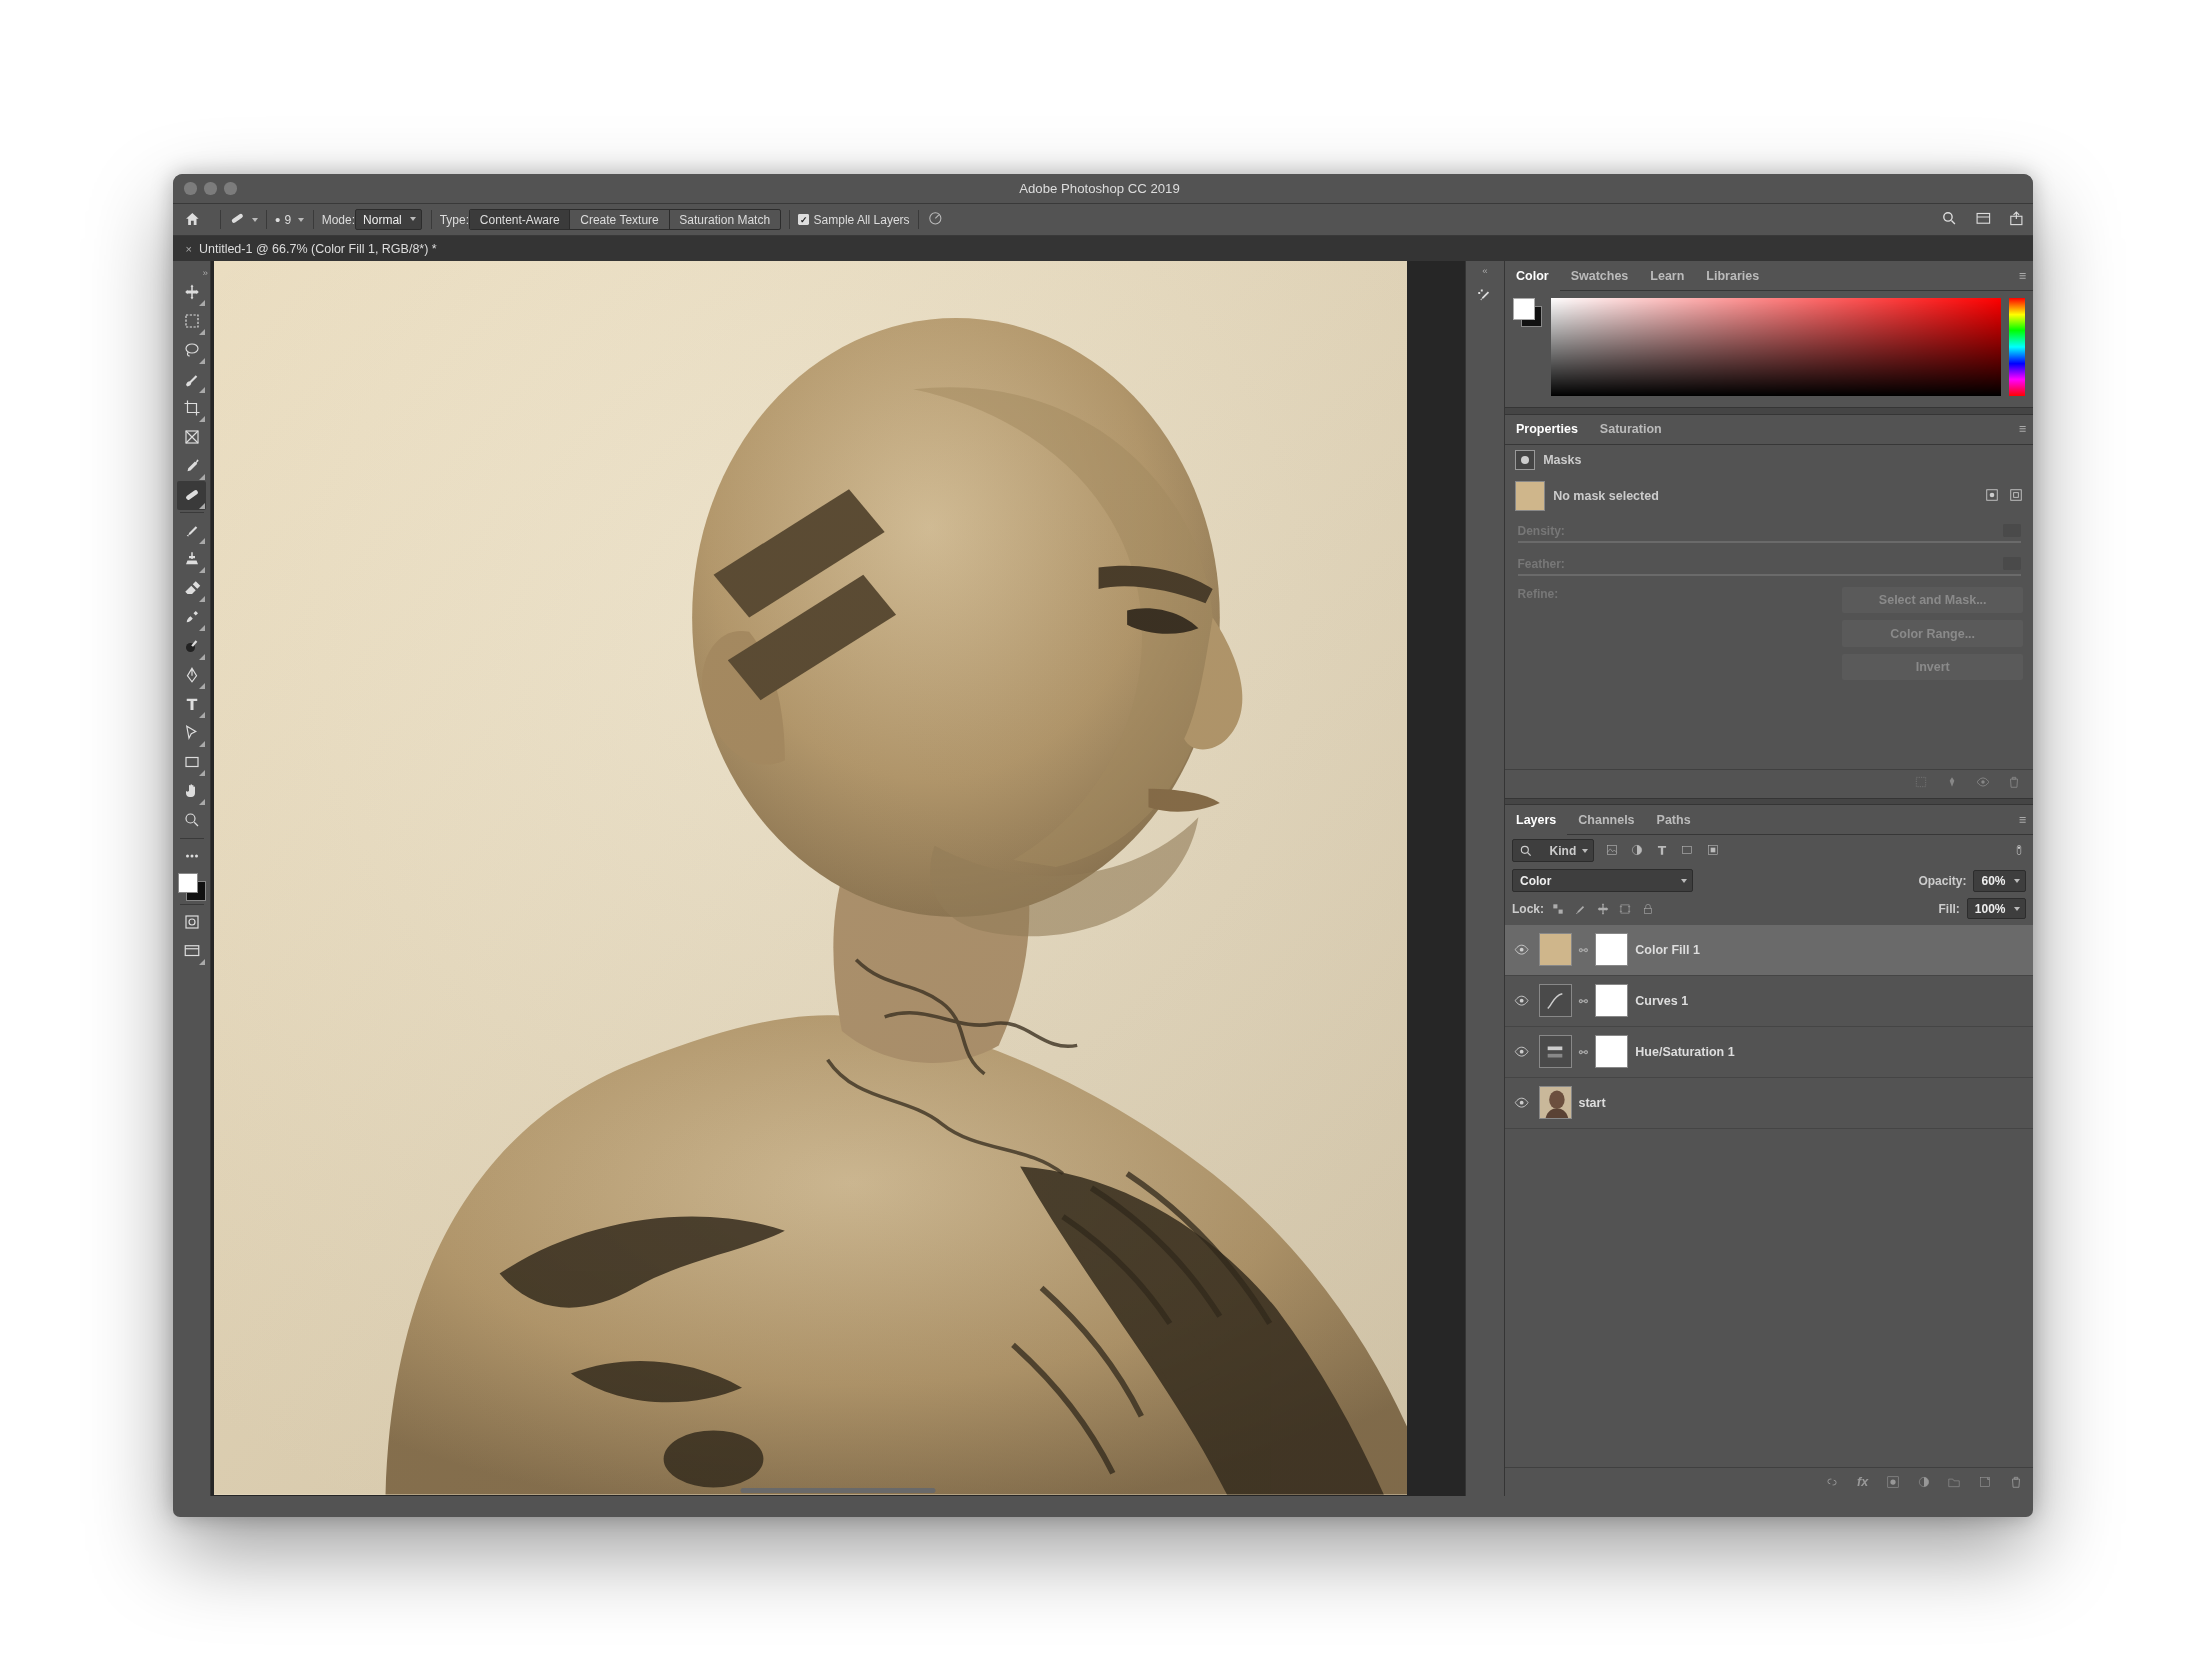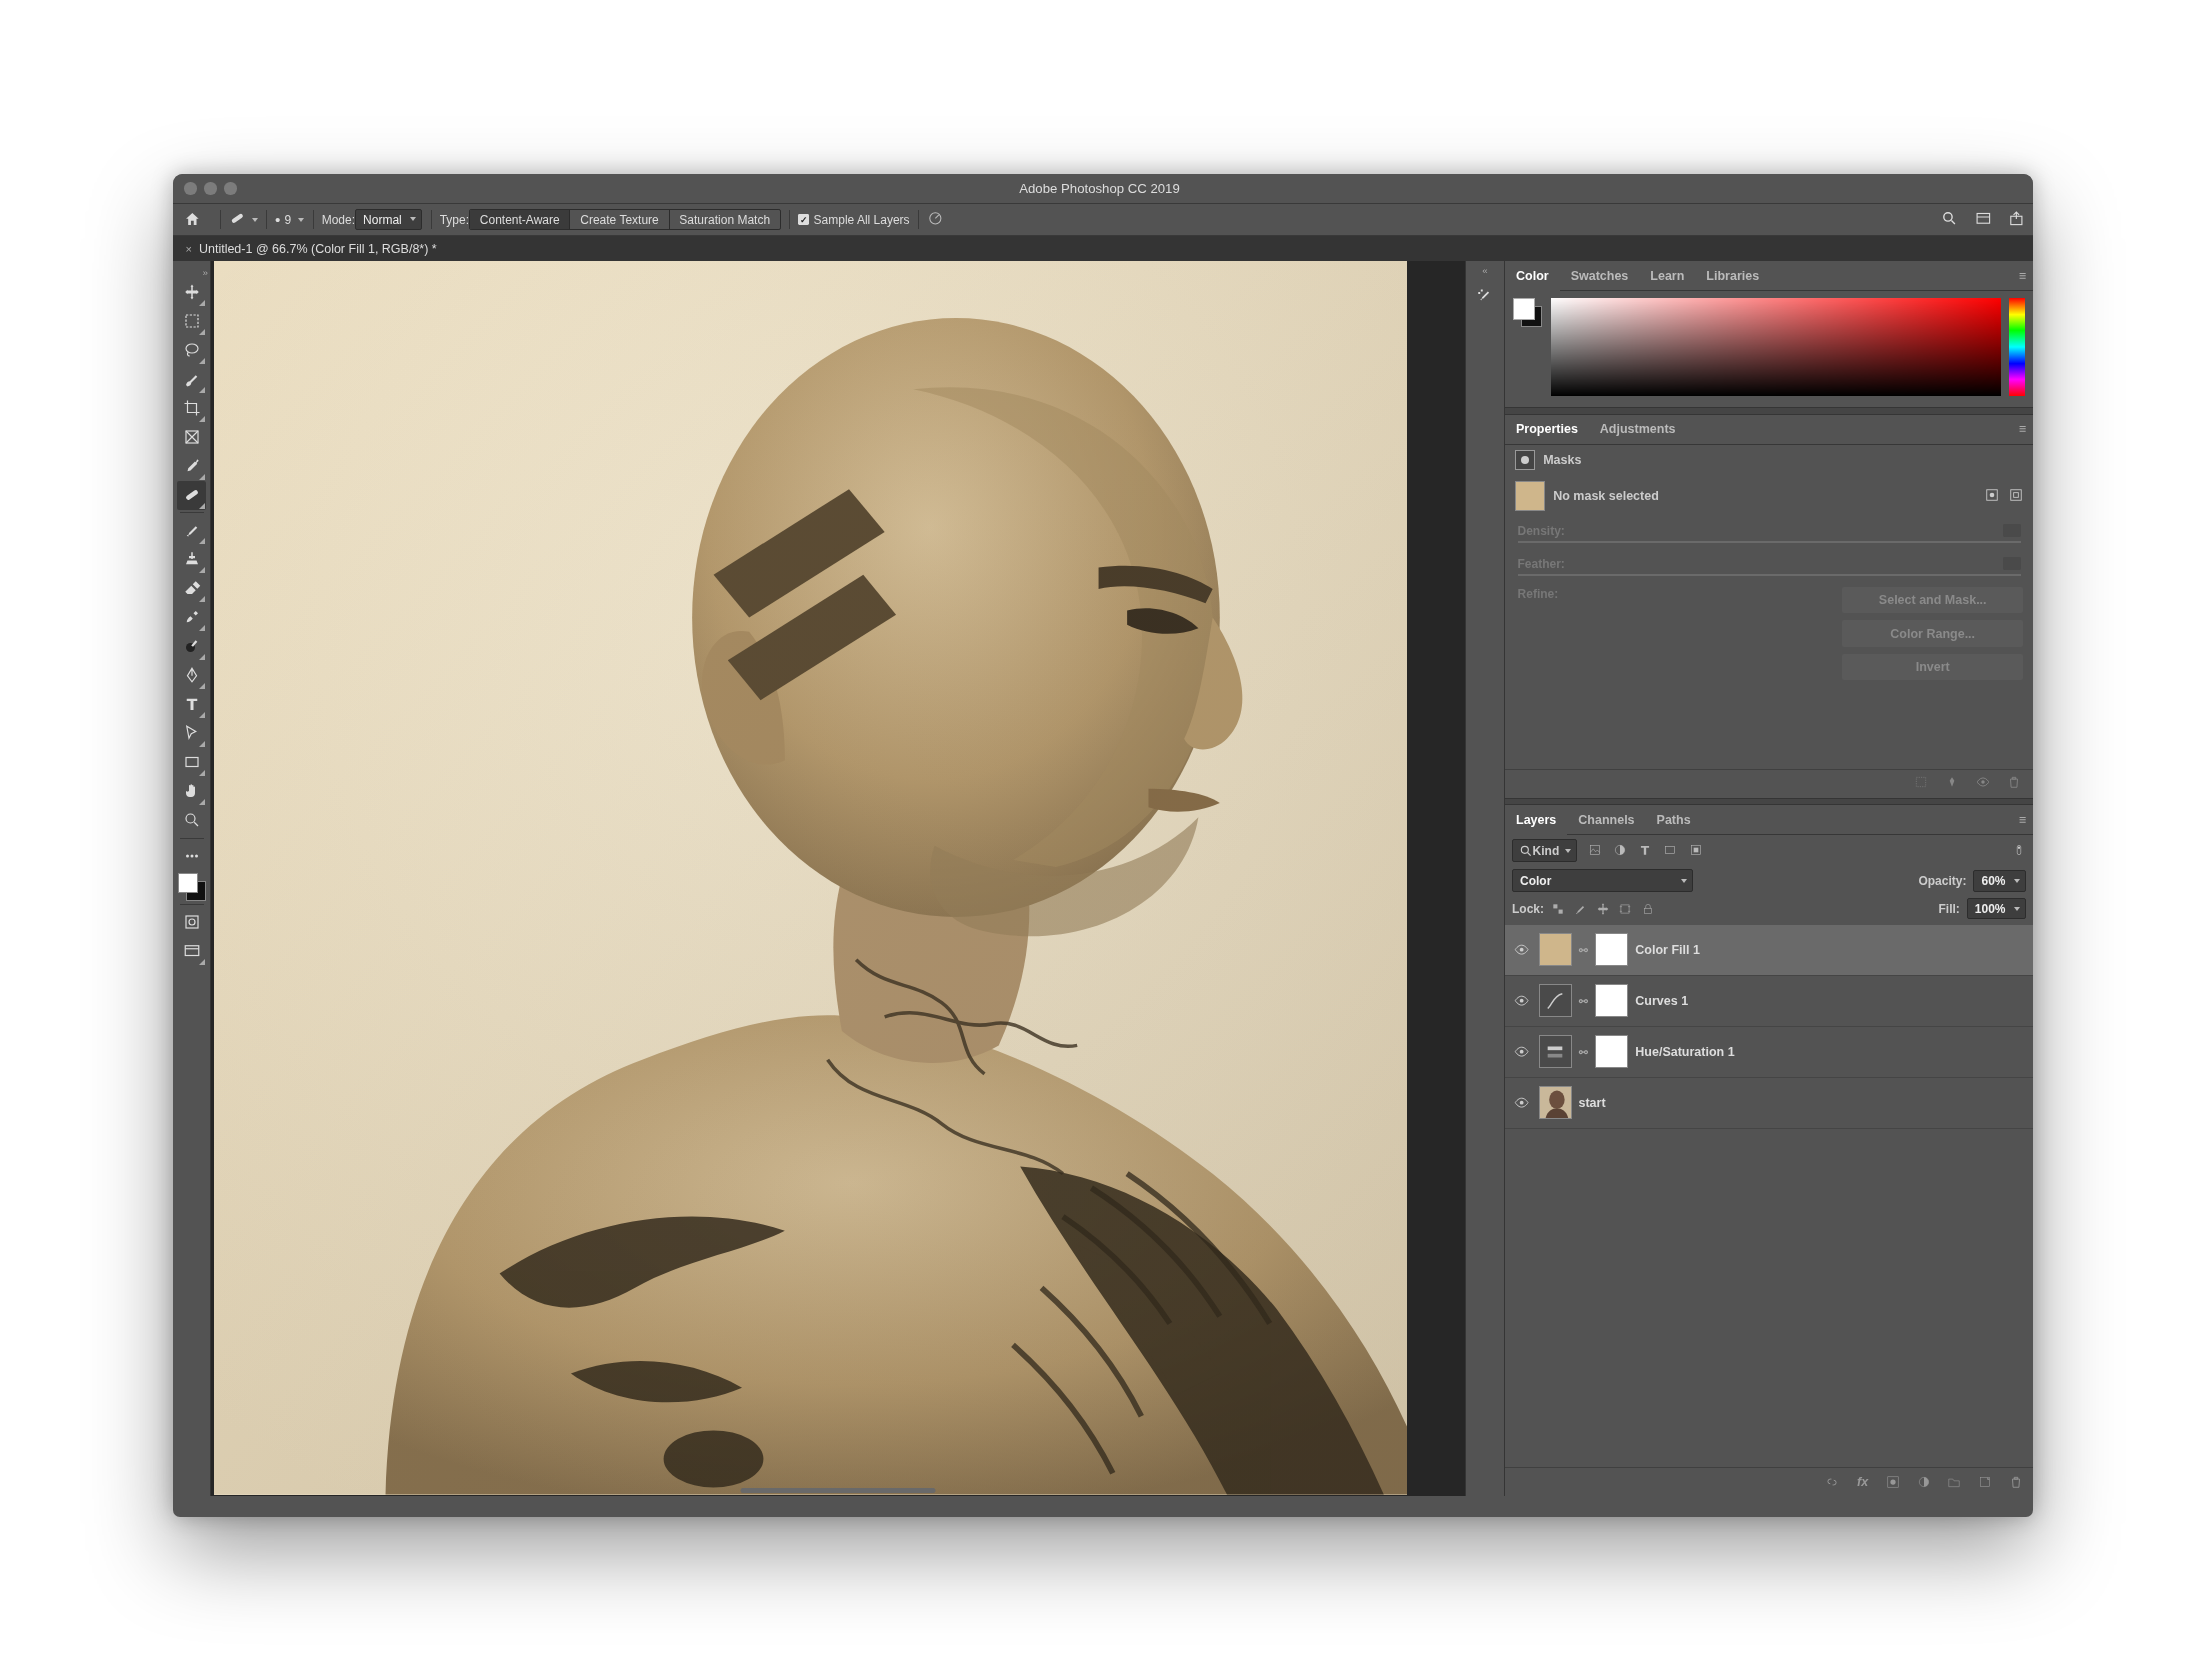--- a/index.html
+++ b/index.html
@@ -67,21 +67,21 @@
 .slabel{color:#777;font-size:12px;}
 .slider{margin-top:2.8px;height:2.1px;background:#6a6a6a;position:relative;}
 .sval{float:right;background:#4a4a4a;color:#888;font-size:11px;padding:0.7px 7px;border-radius:1.4px;}
 .propbtns{display:flex;flex-direction:column;gap:7px;padding:4.2px 9.8px 9.8px 9.8px;align-items:flex-end;}
 .pbtn{width:181px;height:26.5px;background:#5a5a5a;color:#8a8a8a;font-size:12.5px;display:flex;align-items:center;justify-content:center;border-radius:2.1px;cursor:pointer;}
 .refinelbl{color:#777;font-size:12px;padding-left:2.8px;}
 .propfoot{display:flex;justify-content:flex-end;gap:14px;padding:5.6px 9.8px;border-top:0.7px solid #404040;}
 .propfoot div{width:16.7px;height:16.7px;opacity:.6;}
 .layerspanel{flex:1;display:flex;flex-direction:column;min-height:0;}
 .lrow1{display:flex;align-items:center;padding:4.2px 7px;gap:7px;}
-.kind{display:flex;align-items:center;background:#3e3e3e;border:0.7px solid #2c2c2c;height:21px;border-radius:2.1px;padding:0 16.7px 0 5.6px;color:#ccc;font-size:12px;gap:0;position:relative;}
+.kind{display:flex;align-items:center;background:#3e3e3e;border:0.7px solid #2c2c2c;height:21px;border-radius:2.1px;padding:0 16.7px 0 5.6px;color:#ccc;font-size:12px;gap:17px;position:relative;}
 .kind::after{content:"";position:absolute;right:4.9px;top:8.4px;border-left:3.5px solid transparent;border-right:3.5px solid transparent;border-top:4.2px solid #bbb;}
 .lfilters{display:flex;gap:9.8px;margin-left:4.2px;}
 .lfilters div{width:15.3px;height:15.3px;opacity:.85;}
 .lrow2{display:flex;align-items:center;padding:2.8px 7px;gap:7px;}
 .blend{background:#3e3e3e;border:0.7px solid #2c2c2c;height:21px;border-radius:2.1px;padding:0 16.7px 0 7px;color:#eee;font-size:12px;display:flex;align-items:center;position:relative;width:155px;}
 .blend::after{content:"";position:absolute;right:4.9px;top:8.4px;border-left:3.5px solid transparent;border-right:3.5px solid transparent;border-top:4.2px solid #bbb;}
 .oplabel{color:#ccc;font-size:12px;margin-left:auto;}
 .valbox{background:#3e3e3e;border:0.7px solid #2c2c2c;height:19.5px;padding:0 19.5px 0 7px;color:#eee;font-size:12px;border-radius:2.1px;display:flex;align-items:center;position:relative;}
 .valbox::after{content:"";position:absolute;right:4.9px;top:7.7px;border-left:3.5px solid transparent;border-right:3.5px solid transparent;border-top:4.2px solid #bbb;}
 .lrow3{display:flex;align-items:center;padding:2.8px 7px 5.6px 7px;gap:7px;color:#ccc;font-size:12px;}
@@ -433,21 +433,21 @@
       </div>
       <div class="cp-grad"></div>
       <div class="cp-hue"></div>
     </div>
 
     <div class="panelsep"></div>
 
     <div class="phead">
       <div class="tabs">
         <div class="tab active">Properties</div>
-        <div class="tab">Adjustments</div>
+        <div class="tab">Saturation</div>
       </div>
       <div class="menu-icon">≡</div>
     </div>
     <div class="propbody">
       <div class="prow">
         <div class="maskicon"></div>
         <span>Masks</span>
       </div>
       <div class="prow">
         <div class="thumb"></div>

